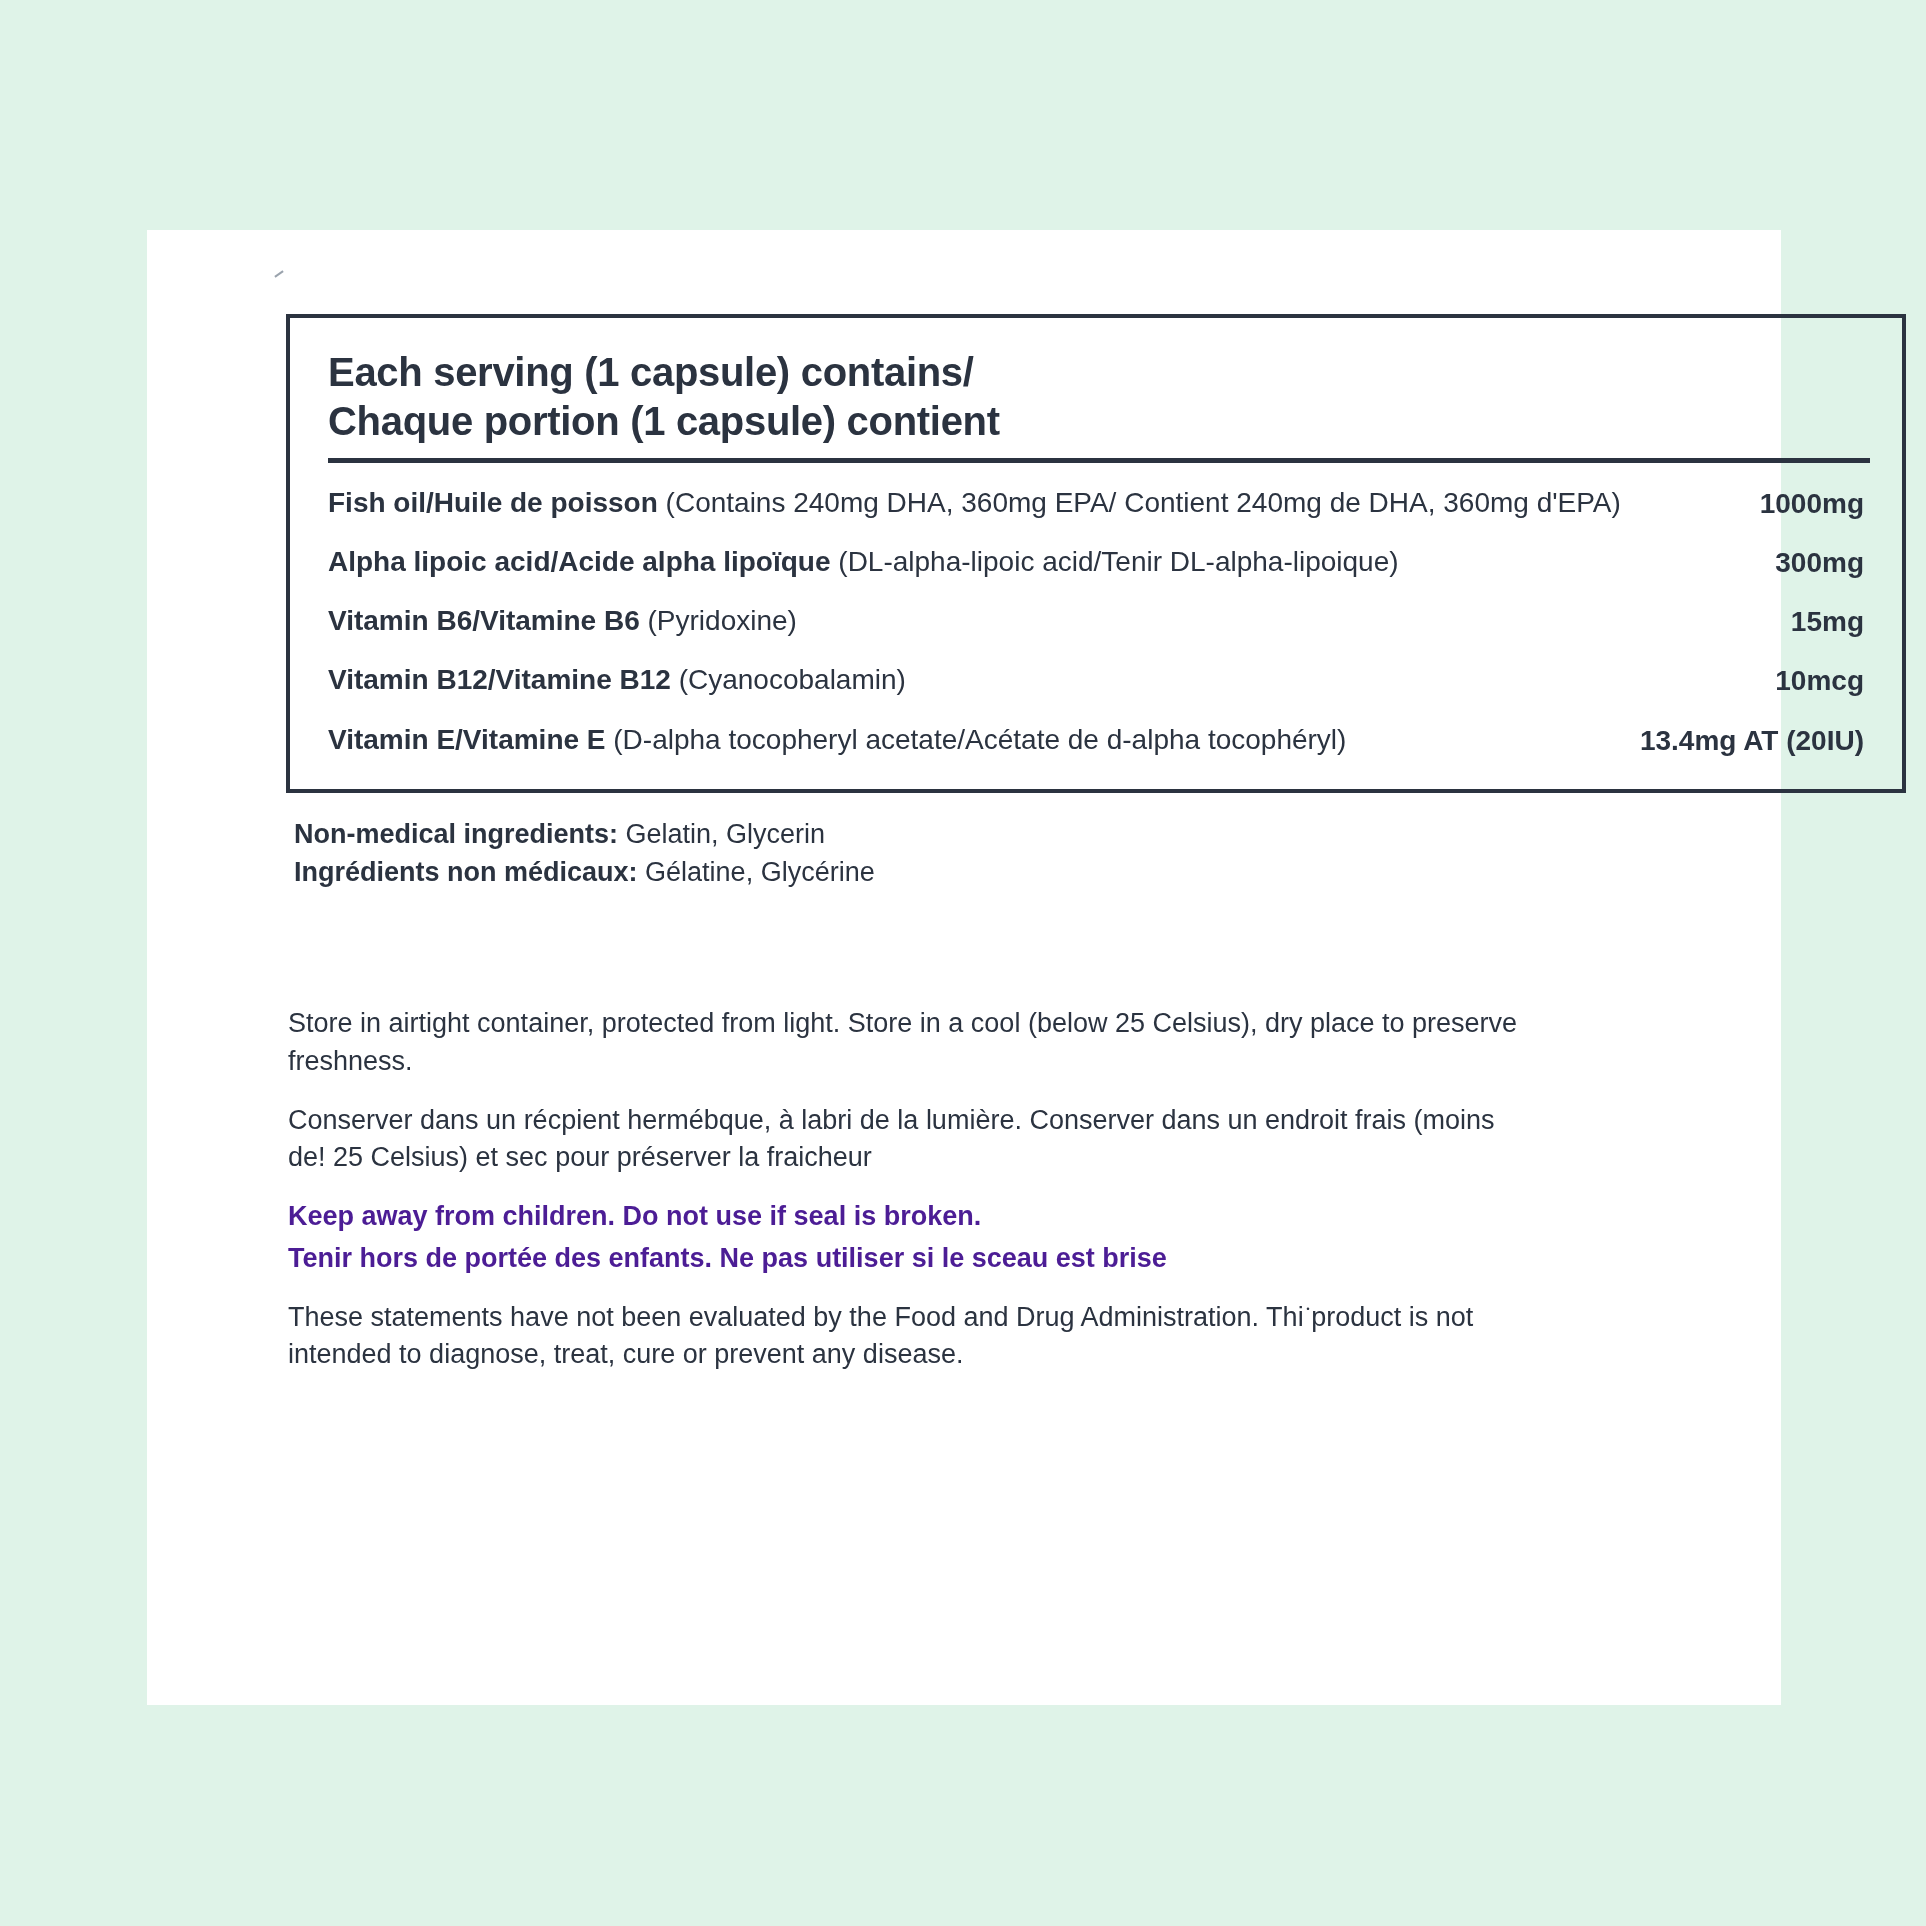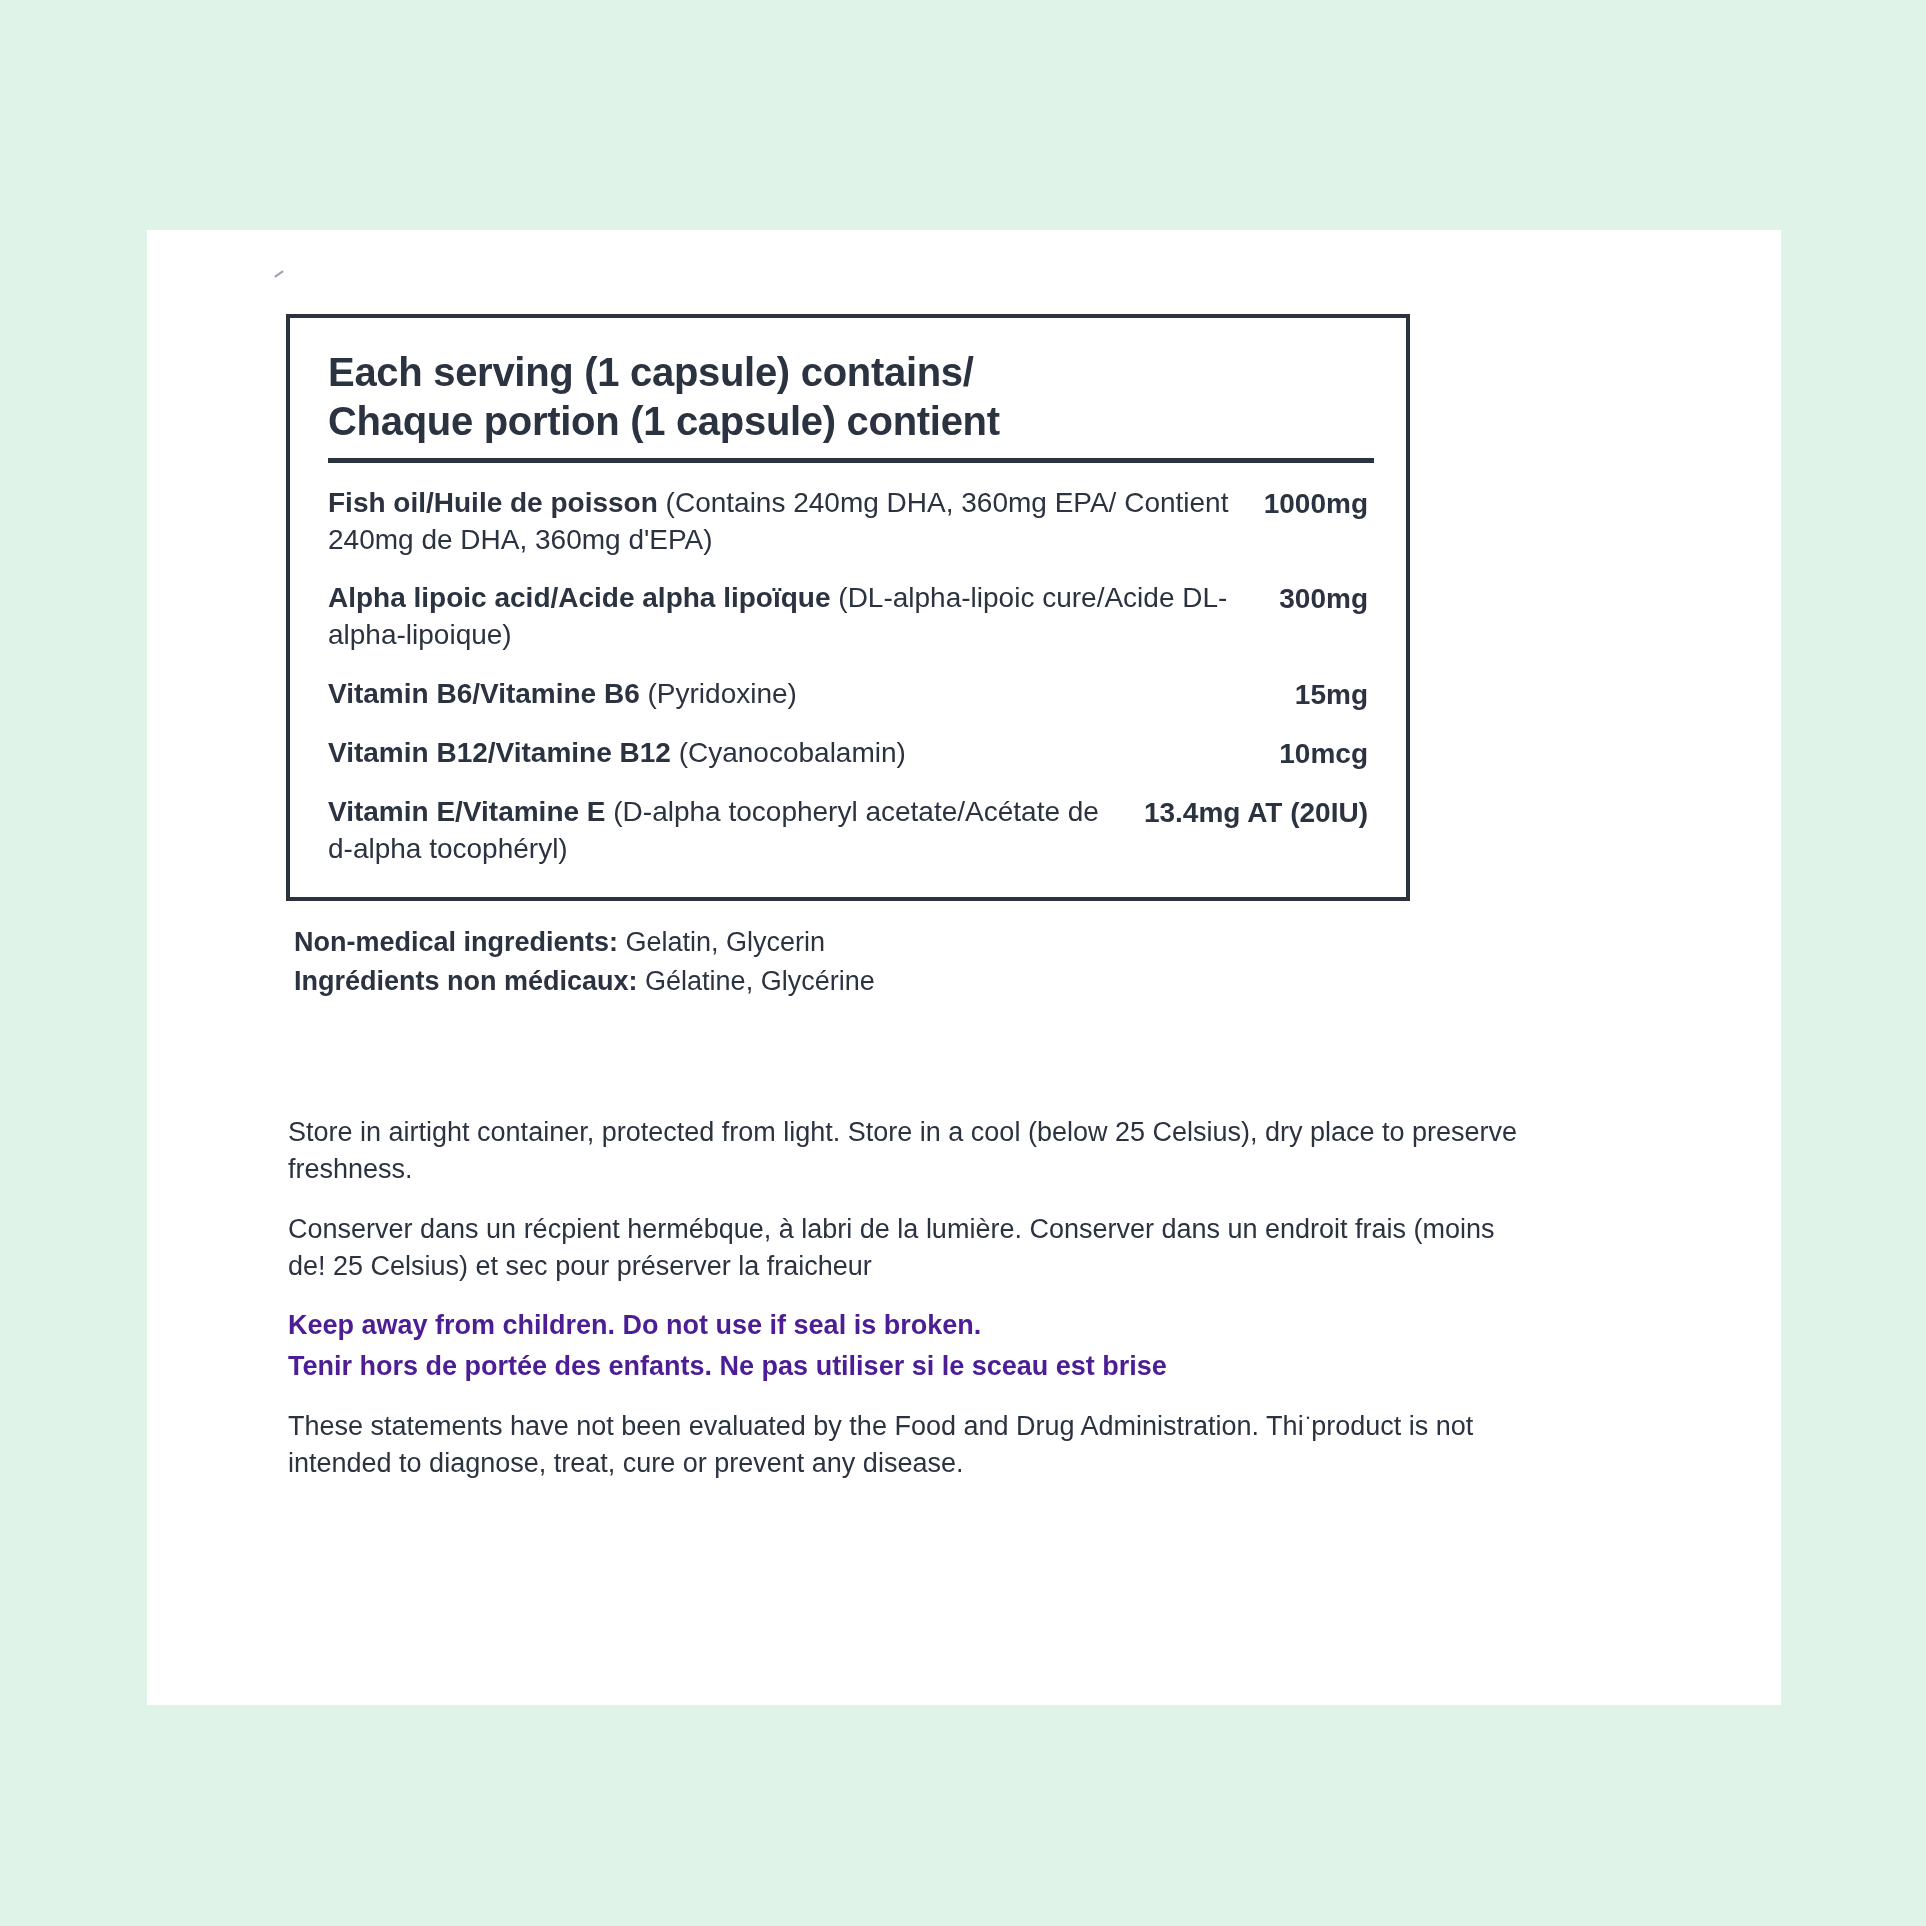--- a/index.html
+++ b/index.html
@@ -34,21 +34,21 @@
     top: 43px;
     width: 10px;
     height: 2px;
     background: #9aa3ad;
     transform: rotate(-35deg);
   }
   
   .facts-box {
     border: 4px solid #2b3340;
     box-sizing: border-box;
-    width: 1124px;
+    width: 1620px;
     padding: 24px 32px 26px 32px;
   }
   .facts-title {
     font-size: 40px;
     font-weight: bold;
     line-height: 1.22;
     letter-spacing: -0.3px;
     padding-left: 6px;
     padding-top: 6px;
     padding-bottom: 12px;
@@ -126,21 +126,21 @@
         <div>Chaque portion (1 capsule) contient</div>
       </div>
       <div class="title-rule"></div>
 
       <div class="row">
         <div class="desc"><b>Fish oil/Huile de poisson </b><span>(Contains 240mg DHA, 360mg EPA/ Contient 240mg de DHA, 360mg d'EPA)</span></div>
         <div class="amt">1000mg</div>
       </div>
 
       <div class="row">
-        <div class="desc"><b>Alpha lipoic acid/Acide alpha lipoïque </b><span>(DL-alpha-lipoic cure/Acide DL-alpha-lipoique)</span></div>
+        <div class="desc"><b>Alpha lipoic acid/Acide alpha lipoïque </b><span>(DL-alpha-lipoic acid/Tenir DL-alpha-lipoique)</span></div>
         <div class="amt">300mg</div>
       </div>
 
       <div class="row">
         <div class="desc"><b>Vitamin B6/Vitamine B6 </b><span>(Pyridoxine)</span></div>
         <div class="amt">15mg</div>
       </div>
 
 
       <div class="row">

